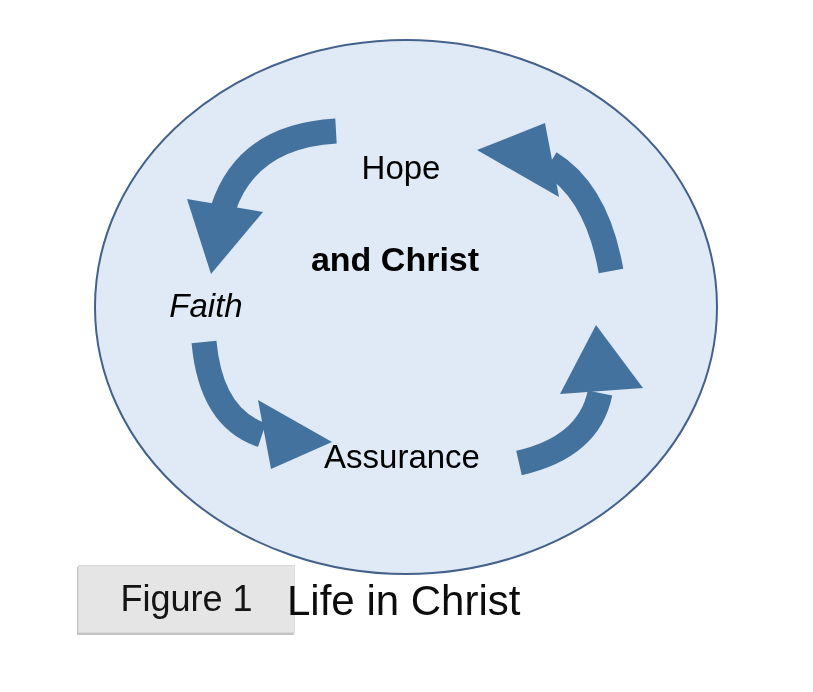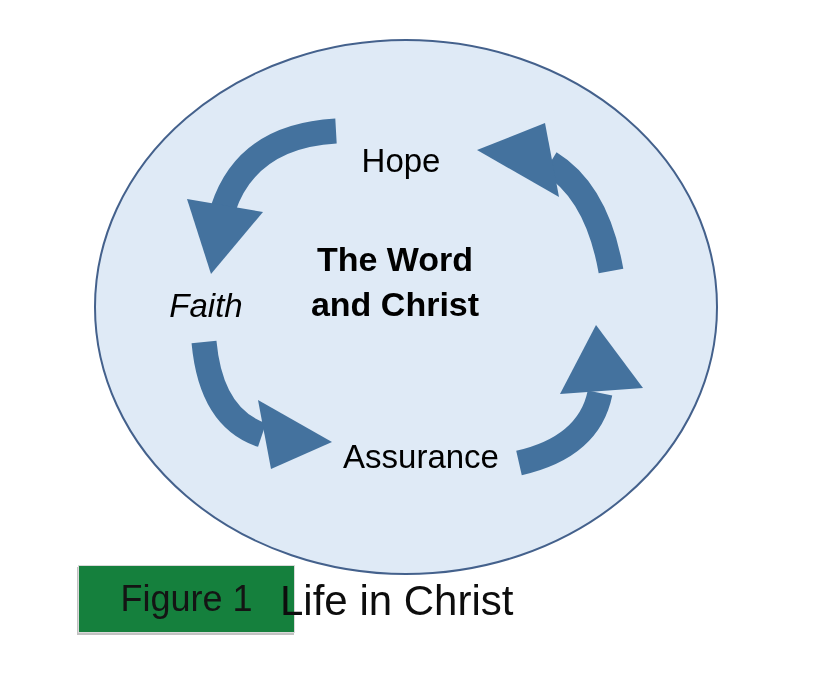--- a/index.html
+++ b/index.html
@@ -45,32 +45,32 @@
     top: 560px;
     width: 813px;
     height: 90px;
   }
   .figure-box {
     position: absolute;
     left: 78px;
     top: 5px;
     width: 215px;
     height: 66px;
-    background: #15803d;
+    background: #e5e5e5;
     border: 1px solid #d9d9d9;
     box-shadow: -1px 2px 0 #c2c2c2;
     display: flex;
     align-items: center;
     justify-content: center;
     font-size: 36px;
     color: #141414;
   }
   .figure-title {
     position: absolute;
-    left: 280px;
+    left: 287px;
     top: 10px;
     height: 62px;
     display: flex;
     align-items: center;
     font-size: 42px;
     color: #0d0d0d;
     white-space: nowrap;
   }
 </style>
 </head>
@@ -96,29 +96,28 @@
       <path d="M 519 463 Q 589 447 600 393" stroke-width="25" fill="none" stroke="#44729e"></path>
       <polygon points="560,394 643,388 596,325" fill="#44729e"></polygon>
     </g>
 
     <g>
       <path d="M 611 271 Q 597 192 550 163" stroke-width="25" fill="none" stroke="#44729e"></path>
       <polygon points="545,123 559,197 477,150" fill="#44729e"></polygon>
     </g>
   </svg>
 
-  <div class="node-label" style="left:401px; top:161px;">Hope</div>
+  <div class="node-label" style="left:401px; top:168px;">Hope</div>
 
   <div class="node-label" style="left:206px; top:306px;font-style:italic;">Faith</div>
 
-  <div class="node-label" style="left:421px; top:457px;">Assurance</div>
+  <div class="node-label" style="left:402px; top:457px;">Assurance</div>
 
 
   <div class="center-text">
-    <div>The Word</div>
     <div>and Christ</div>
   </div>
 
   <div class="caption">
     <div class="figure-box">
       <span>Figure 1</span>
     </div>
     <div class="figure-title">Life in Christ</div>
   </div>
 

